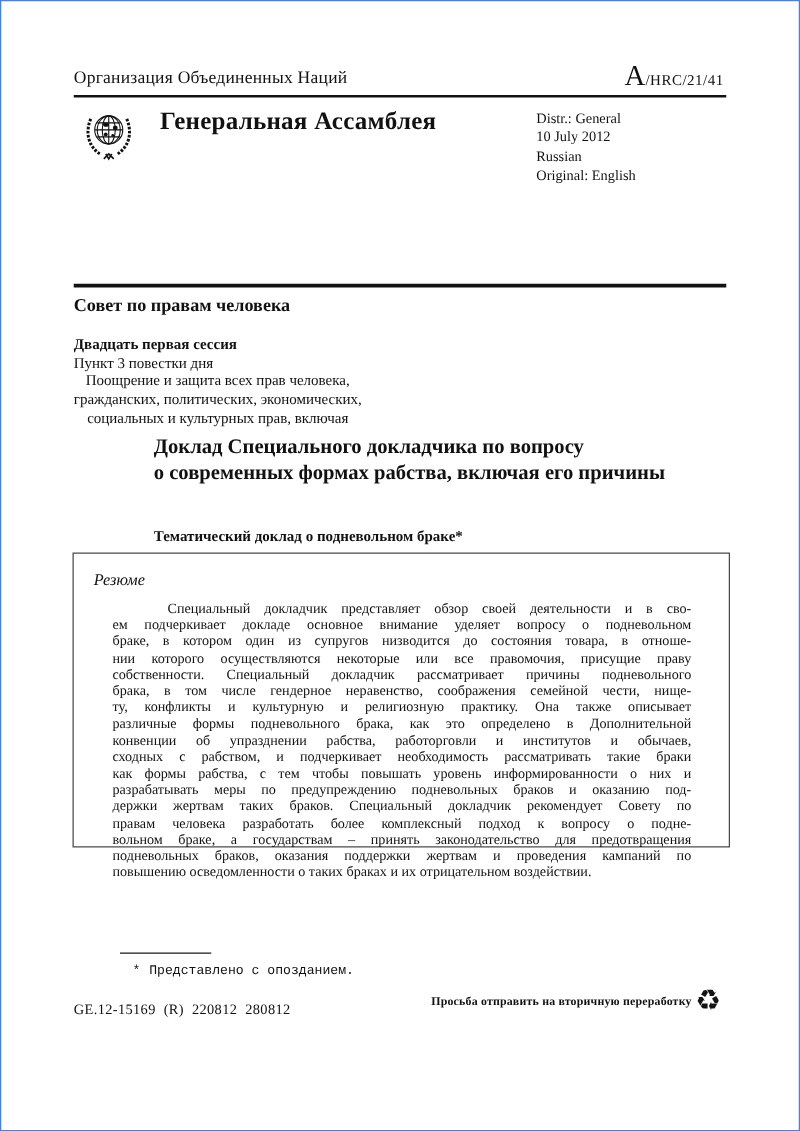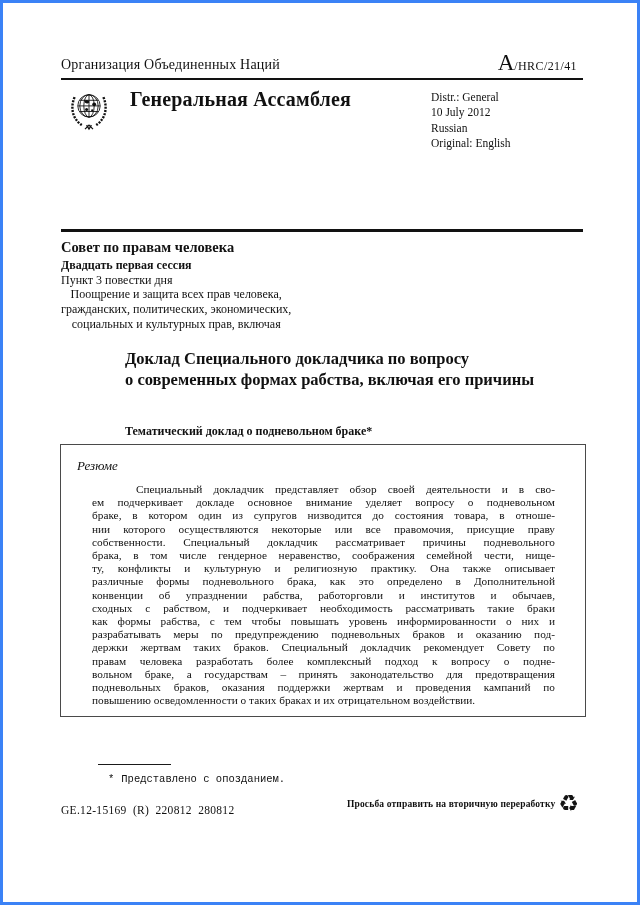--- a/index.html
+++ b/index.html
@@ -1,43 +1,43 @@
 <!DOCTYPE html>
 <html><head>
 <meta charset="utf-8">
 <style>
   html,body{margin:0;padding:0;background:#ffffff;}
   .page{
     position:relative;width:640px;height:905px;background:#fff;
     font-family:"Liberation Serif","DejaVu Serif",serif;color:#111;
-    overflow:hidden;border:3px solid #3b82f6;box-sizing:border-box;
+    overflow:hidden;border:1px solid #3b82f6;box-sizing:border-box;
   }
   .abs{position:absolute;}
   
   .org-name{left:58px;top:54px;font-size:14px;letter-spacing:.2px;}
   .doc-symbol{right:60px;top:48px;display:flex;align-items:baseline;}
   .doc-symbol .big-a{font-size:23px;line-height:23px;}
   .doc-symbol .rest{font-size:12px;letter-spacing:.4px;}
   .rule-1{left:58px;top:75px;width:522px;height:2px;background:#121212;}
   
   .emblem{left:62px;top:84px;width:48px;height:49px;}
   .assembly-title{left:127px;top:85px;font-size:20px;font-weight:bold;letter-spacing:.2px;}
   .distr-block{left:428px;top:87px;font-size:11.5px;line-height:15.3px;}
   
   .rule-2{left:58px;top:226px;width:522px;height:3px;background:#121212;}
   .session-block{left:58px;top:237px;font-size:12px;line-height:14.8px;}
-  .session-body{font-size:14.5px;font-weight:bold;margin-bottom:3px;}
+  .session-body{font-size:14.5px;font-weight:bold;margin-bottom:15px;}
   .session-line{font-weight:bold;}
   .agenda-item{font-weight:normal;}
   .agenda-lines{font-weight:normal;text-align:center;}
   
   .report-title{left:122px;top:346px;font-size:16.5px;font-weight:bold;line-height:20.5px;}
   .report-subtitle{left:122px;top:421px;font-size:12px;font-weight:bold;}
   
-  .summary-box{left:57px;top:441px;width:526px;height:273px;border:1px solid #4a4a4a;box-sizing:border-box;background:#fff;}
+  .summary-box{left:57px;top:441px;width:526px;height:236px;border:1px solid #4a4a4a;box-sizing:border-box;background:#fff;}
   .summary-label{position:absolute;left:16px;top:13px;font-size:13px;font-style:italic;}
   .summary-lines{position:absolute;left:31px;top:38px;width:463px;font-size:11.3px;line-height:13.2px;}
   .summary-lines .line{text-align:justify;text-align-last:justify;white-space:normal;}
   .summary-lines .line:first-child{text-indent:44px;}
   .summary-lines .line:last-child{text-align-last:left;}
   
   .footnote-rule{left:95px;top:761px;width:73px;height:1px;background:#1a1a1a;}
   .footnote{left:105px;top:770px;font-size:10.5px;font-family:Liberation Mono, monospace;}
   .footnote .marker{margin-right:7px;}
   .ge-number{left:58px;top:801px;font-size:11.5px;white-space:pre;letter-spacing:.3px;}

